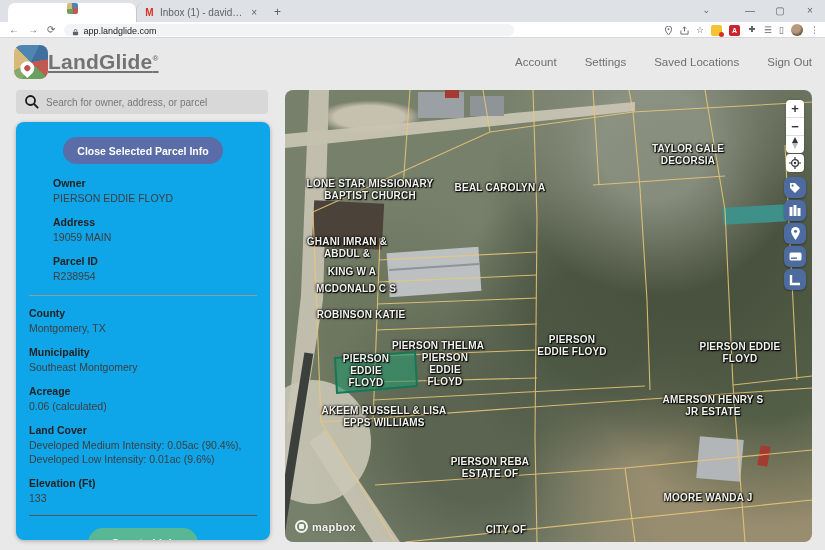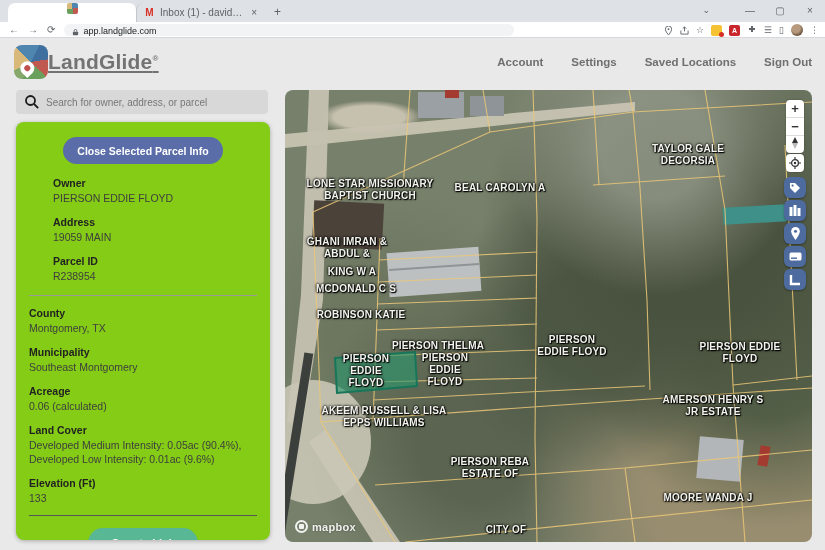--- a/index.html
+++ b/index.html
@@ -35,30 +35,30 @@
 
   
   .appheader { position:absolute; left:0; top:39px; width:825px; height:46px; display:flex; align-items:center; }
   .logo { width:34px; height:34px; border-radius:8px; margin-left:14px; position:relative; overflow:hidden;
           background:conic-gradient(from -45deg at 50% 50%, #4f86b0 0 20%, #3f6f9e 0 35%, #c05a50 0 50%, #6aa05e 0 70%, #86a86a 0 80%, #d8b97a 0 100%); }
   .logo .pin { position:absolute; left:50%; top:50%; transform:translate(-50%,-58%); width:14px; height:14px; border-radius:50% 50% 50% 0; background:#fff; rotate:-45deg; }
   .logo .pin::after { content:""; position:absolute; left:4px; top:4px; width:6px; height:6px; border-radius:50%; background:#c0504d; }
   .brand { font-size:21px; font-weight:bold; color:#737373; margin-left:0; letter-spacing:0.2px;text-decoration:underline; }
   .brand sup { font-size:8px; }
   .nav { position:absolute; right:13px; top:0; height:46px; display:flex; align-items:center; gap:28px; }
-  .nav a { font-size:11.5px; color:#6f6f6f; text-decoration:none;font-weight:bold; }
+  .nav a { font-size:11.5px; color:#6f6f6f; text-decoration:none; }
 
   
   .searchwrap { position:absolute; left:16px; top:90px; width:252px; height:24px; }
   .searchwrap input { width:100%; height:100%; border:none; outline:none; background:#d8d8d8; border-radius:4px; padding:0 8px 0 30px; font-size:10px; color:#333; font-family:"Liberation Sans",sans-serif; }
   .searchwrap input::placeholder { color:#777; }
   .searchwrap svg { position:absolute; left:8px; top:4px; }
 
   
-  .panel { position:absolute; left:16px; top:122px; width:254px; height:418px; background:#84cc16; border-radius:8px; box-shadow:0 1px 4px rgba(0,0,0,.28); overflow:hidden; }
+  .panel { position:absolute; left:16px; top:122px; width:254px; height:418px; background:#0ea5e9; border-radius:8px; box-shadow:0 1px 4px rgba(0,0,0,.28); overflow:hidden; }
   .btn-close { display:block; margin:15px auto 0; width:160px; height:27px; border:none; border-radius:14px; background:#5a6da8; color:#fff; font-weight:bold; font-size:10.5px; font-family:"Liberation Sans",sans-serif; cursor:pointer; }
   .fields { padding:13px 13px 0 13px;margin-left:24px; }
   .field { margin-bottom:11px; }
   .field .lbl { font-size:10.5px; font-weight:bold; color:#222; margin-bottom:2px; }
   .field .val { font-size:10.5px; color:#3e3e3e; line-height:1.35; }
   .divider { height:1px; background:#9a9a9a; margin:2px 13px 0 13px; }
   .scrollarea { position:relative; margin:0 13px; height:220px; overflow:hidden; border-bottom:1px solid #555; padding-top:11px; }
   .btn-county { display:block; margin:12px auto 0; width:110px; height:30px; border:none; border-radius:15px; background:#58b795; color:#fff; font-weight:bold; font-size:11px; font-family:"Liberation Sans",sans-serif; cursor:pointer; }
 
   

